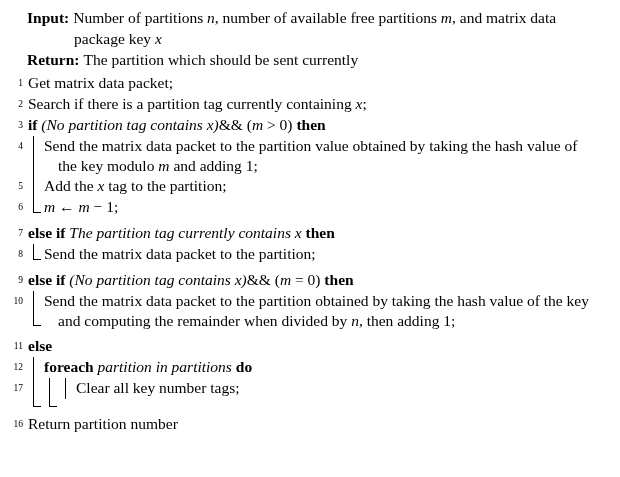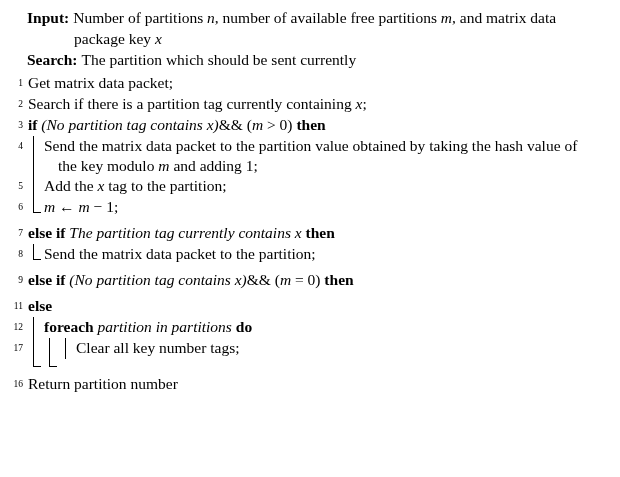--- a/index.html
+++ b/index.html
@@ -42,21 +42,21 @@
 </style>
 </head>
 <body>
 
 <div class="algo">
   <div class="header">
     <div class="hline">
       <span class="hlabel">Input:</span><span id="input-segs"><span class="seg-r">Number of partitions </span><span class="seg-i">n</span><span class="seg-r">, number of available free partitions </span><span class="seg-i">m</span><span class="seg-r">, and matrix data package key </span><span class="seg-i">x</span></span>
     </div>
     <div class="hline">
-      <span class="hlabel">Search:</span><span>The partition which should be sent currently</span>
+      <span class="hlabel">Return:</span><span>The partition which should be sent currently</span>
     </div>
   </div>
   <div class="body" id="algo-body">
       <div class="line">
         <span class="num">1</span>
         <span class="content"><span class="seg-r">Get matrix data packet;</span></span>
       </div>
       <div class="line">
         <span class="num">2</span>
         <span class="content"><span class="seg-r">Search if there is a partition tag currently containing </span><span class="seg-i">x</span><span class="seg-r">;</span></span>
@@ -86,20 +86,25 @@
       </div>
       <div class="line">
         <span class="num">8</span>
         <span class="guide end"></span>
         <span class="content"><span class="seg-r">Send the matrix data packet to the partition;</span></span>
       </div>
       <div class="line gap">
         <span class="num">9</span>
         <span class="content"><span class="seg-b">else if </span><span class="seg-i">(No partition tag contains x)</span><span class="seg-r">&amp;&amp; (</span><span class="seg-i">m</span><span class="seg-r"> = 0) </span><span class="seg-b">then</span></span>
       </div>
+      <div class="line">
+        <span class="num">10</span>
+        <span class="guide end"></span>
+        <span class="content"><span class="seg-r">Send the matrix data packet to the partition obtained by taking the hash value of the key and computing the remainder when divided by </span><span class="seg-i">n</span><span class="seg-r">, then adding 1;</span></span>
+      </div>
       <div class="line gap">
         <span class="num">11</span>
         <span class="content"><span class="seg-b">else</span></span>
       </div>
       <div class="line">
         <span class="num">12</span>
         <span class="guide bar"></span>
         <span class="content"><span class="seg-b">foreach </span><span class="seg-i">partition in partitions</span><span class="seg-r"> </span><span class="seg-b">do</span></span>
       </div>
       <div class="line">

